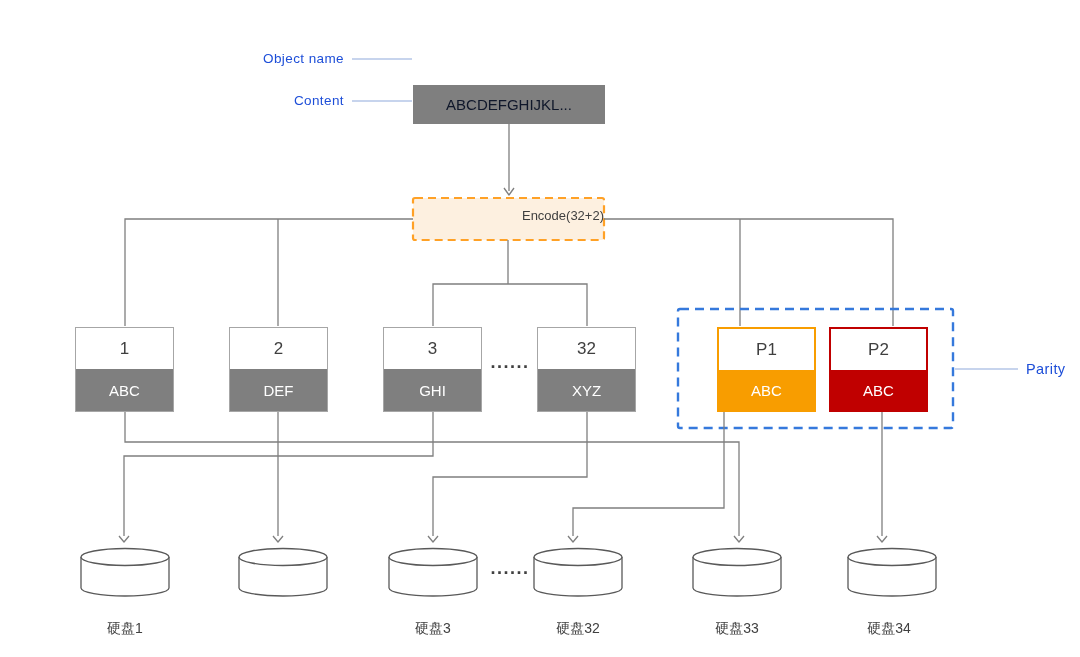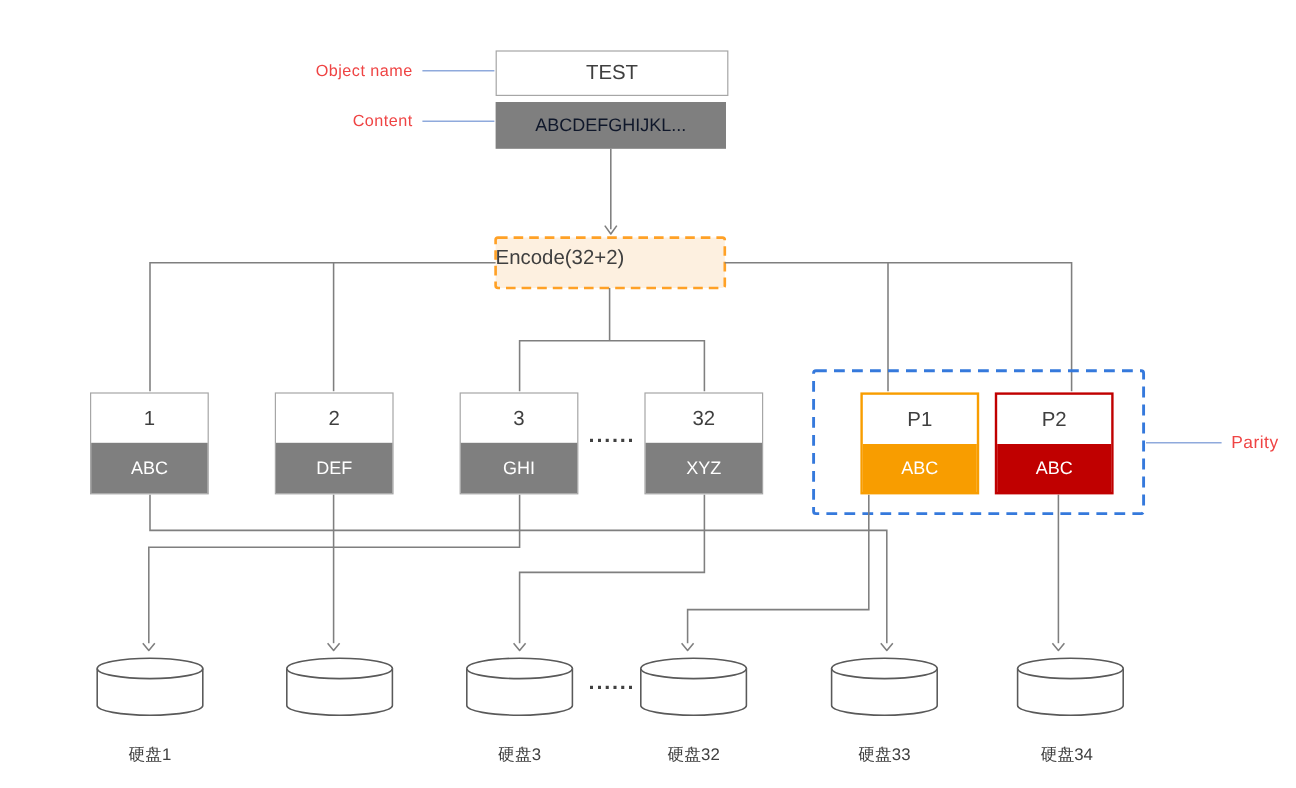--- a/index.html
+++ b/index.html
@@ -12,22 +12,22 @@
   .disk-shape{stroke:var(--disk-stroke);stroke-width:1.3;fill:#fff;}
   .encode-rect{fill:var(--encode-fill);stroke:var(--encode-border);stroke-width:2.2;stroke-dasharray:8 5;}
   .parity-rect{fill:none;stroke:var(--accent-blue);stroke-width:2.4;stroke-dasharray:9 6;}
   .abs{position:absolute;z-index:2;}
   .object-box{left:413px;top:42px;width:192px;height:36px;background:#fff;
       border:1.5px solid var(--box-border-gray);display:flex;align-items:center;justify-content:center;
       font-size:17px;}
   .content-box{left:413px;top:85px;width:192px;height:39px;background:var(--cell-gray);
       display:flex;align-items:center;justify-content:center;color:#0f172a;font-size:15px;}
   .encode-label{left:413px;top:198px;width:191px;height:34px;display:flex;align-items:center;
-      justify-content:flex-start;font-size:17px;z-index:3;}
-  .side-label{font-size:13.5px;color:#ef4444;letter-spacing:.4px;white-space:nowrap;}
+      justify-content:flex-end;font-size:13px;z-index:3;}
+  .side-label{font-size:13.5px;color:#1d4ed8;letter-spacing:.4px;white-space:nowrap;}
   .chunk{width:99px;height:85px;top:327px;background:#fff;border:1.5px solid var(--box-border-gray);
       box-sizing:border-box;display:flex;flex-direction:column;}
   .chunk .cid{height:41px;display:flex;align-items:center;justify-content:center;font-size:17px;}
   .chunk .cval{flex:1;background:var(--cell-gray);display:flex;align-items:center;justify-content:center;
       color:#fff;font-size:15px;}
   .chunk.p1{border:2px solid var(--accent-orange);}
   .chunk.p1 .cval{background:var(--accent-orange);}
   .chunk.p2{border:2px solid var(--accent-red);}
   .chunk.p2 .cval{background:var(--accent-red);}
   .dots{font-weight:bold;font-size:18px;letter-spacing:1.5px;color:#404040;text-align:center;width:60px;}
@@ -95,23 +95,20 @@
     <g>
       <path class="disk-shape" d="M693 557 v31 a44 8 0 0 0 88 0 v-31"></path>
       <ellipse class="disk-shape" cx="737" cy="557" rx="44" ry="8.5"></ellipse>
     </g>
     <g>
       <path class="disk-shape" d="M848 557 v31 a44 8 0 0 0 88 0 v-31"></path>
       <ellipse class="disk-shape" cx="892" cy="557" rx="44" ry="8.5"></ellipse>
     </g>
   </svg>
 
-  <div class="abs object-box">
-    <span>TEST</span>
-  </div>
   <div class="abs content-box">
     <span>ABCDEFGHIJKL...</span>
   </div>
 
   <div class="abs side-label" style="left:230px;top:51px;width:114px;text-align:right;">Object name</div>
   <div class="abs side-label" style="left:230px;top:93px;width:114px;text-align:right;">Content</div>
   <div class="abs side-label" style="left:1026px;top:361px;font-size:14.5px;">Parity</div>
 
   <div class="abs encode-label">
     <span>Encode(32+2)</span>

